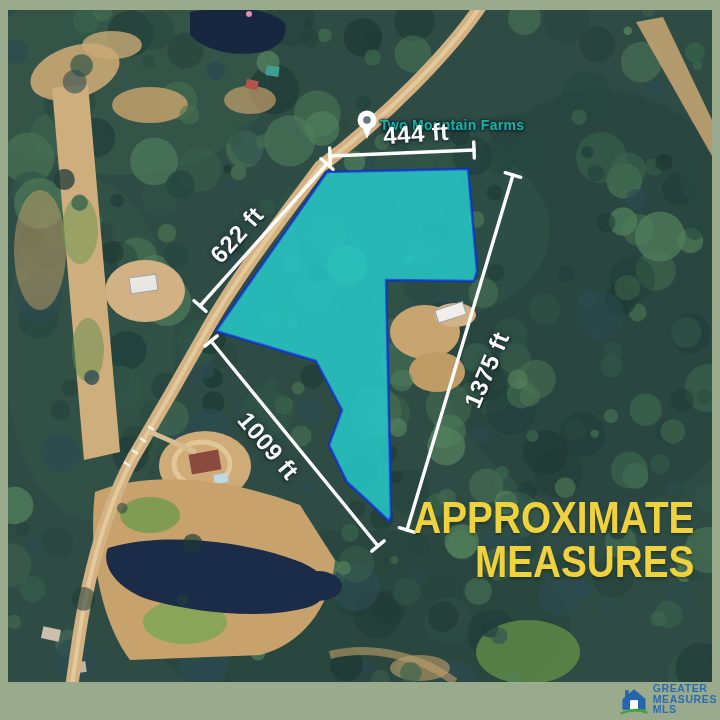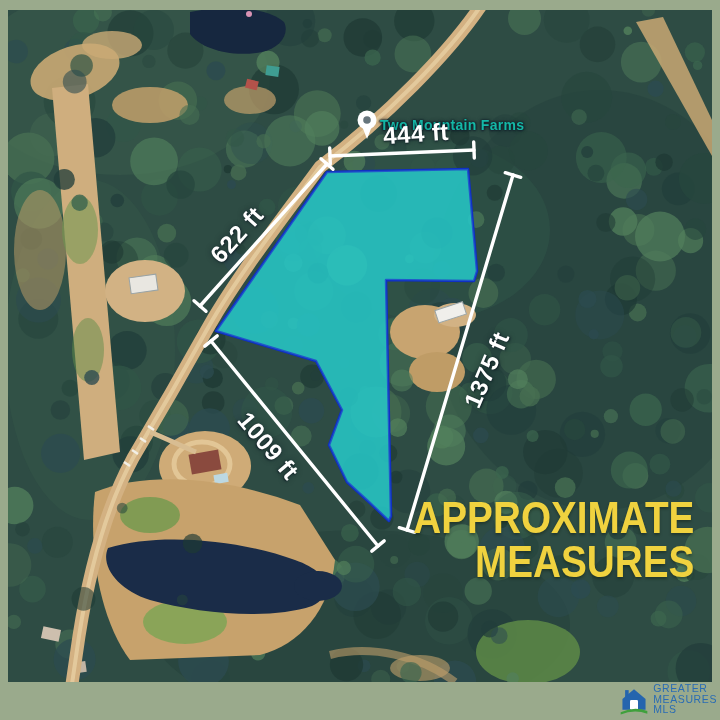--- a/index.html
+++ b/index.html
@@ -26,21 +26,21 @@
 
   .approx-title{
     position:absolute;right:18px;top:486px;text-align:right;color:#F0D23F;
     font-weight:bold;font-size:44px;line-height:44px;letter-spacing:0px;
     transform:scaleX(.88);transform-origin:100% 0;
     text-shadow:0 2px 3px rgba(15,25,10,.4);white-space:nowrap;
   }
 
   .mls-logo{position:absolute;right:3px;bottom:4px;display:flex;align-items:center;gap:3px;height:34px;}
   .mls-text{display:flex;flex-direction:column;justify-content:center;color:#2A6CB4;
-    font-weight:normal;font-size:10.5px;line-height:10.5px;letter-spacing:.6px;}
+    font-weight:bold;font-size:10.5px;line-height:10.5px;letter-spacing:.6px;}
 </style>
 </head>
 <body>
 
 <div class="frame">
   <div class="photo">
 
     <svg width="704" height="672" viewBox="8 10 704 672">
 
       <rect x="8" y="10" width="704" height="672" fill="#2E4C44"></rect>

